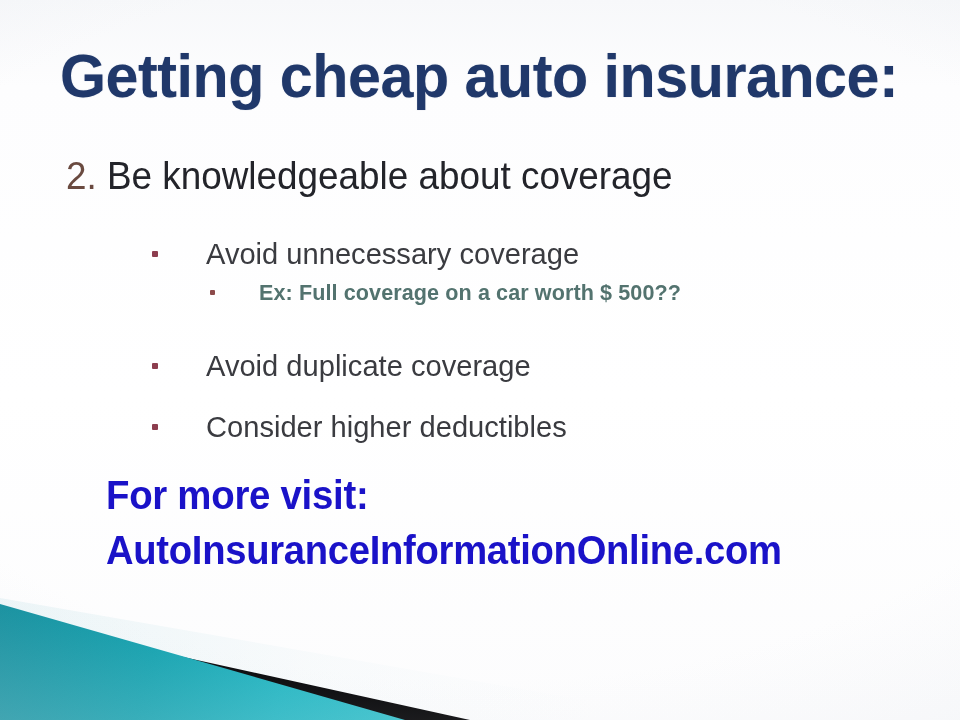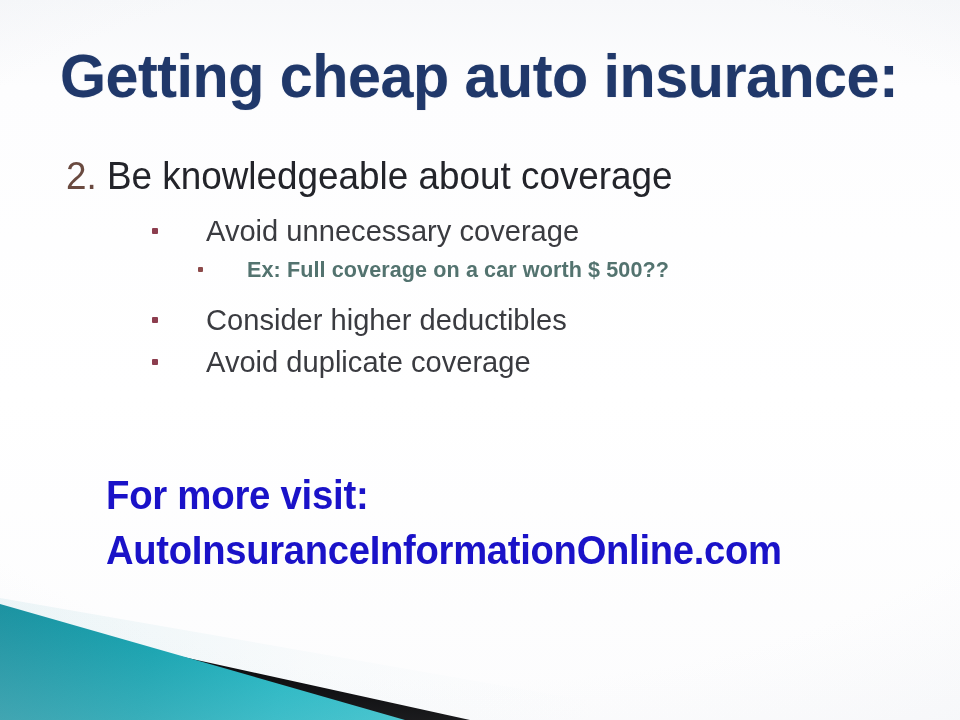--- a/index.html
+++ b/index.html
@@ -112,20 +112,21 @@
   .marker {
     flex: 0 0 auto;
     display: inline-block;
     border-radius: 1px;
   }
 
   
   .lvl1 {
     padding-left: 152px;
     margin-bottom: 4px;
+    margin-top: 23px;
   }
   .lvl1 .marker {
     width: 6px;
     height: 6px;
     background: #8c3d4e;
     margin-top: 16px;
   }
   .lvl1 .txt {
     margin-left: 48px;
     font-size: 30px;
@@ -134,20 +135,21 @@
     font-weight: 400;
     white-space: nowrap;
     transform: scaleX(0.97);
     transform-origin: left center;
   }
 
   
   .lvl2 {
     padding-left: 198px;
     margin-bottom: 4px;
+    margin-left: 12px;
   }
   .lvl2 .marker {
     width: 5px;
     height: 5px;
     background: #8c4a4a;
     margin-top: 13px;
   }
   .lvl2 .txt {
     margin-left: 44px;
     font-size: 22px;
@@ -209,26 +211,26 @@
 
     <div class="row lvl2">
       <span class="marker"></span>
       <span class="txt">Ex: Full coverage on a car worth $ 500??</span>
     </div>
 
     <div class="gap-a"></div>
 
     <div class="row lvl1">
       <span class="marker"></span>
+      <span class="txt">Avoid duplicate coverage</span>
+    </div>
+
+    <div class="row lvl1">
+      <span class="marker"></span>
       <span class="txt">Consider higher deductibles</span>
-    </div>
-
-    <div class="row lvl1">
-      <span class="marker"></span>
-      <span class="txt">Avoid duplicate coverage</span>
     </div>
 
     <div class="gap-b"></div>
 
 
   </div>
 
   <div class="promo">
     <span class="l1">For more visit:</span>
     <span class="l2">AutoInsuranceInformationOnline.com</span>

